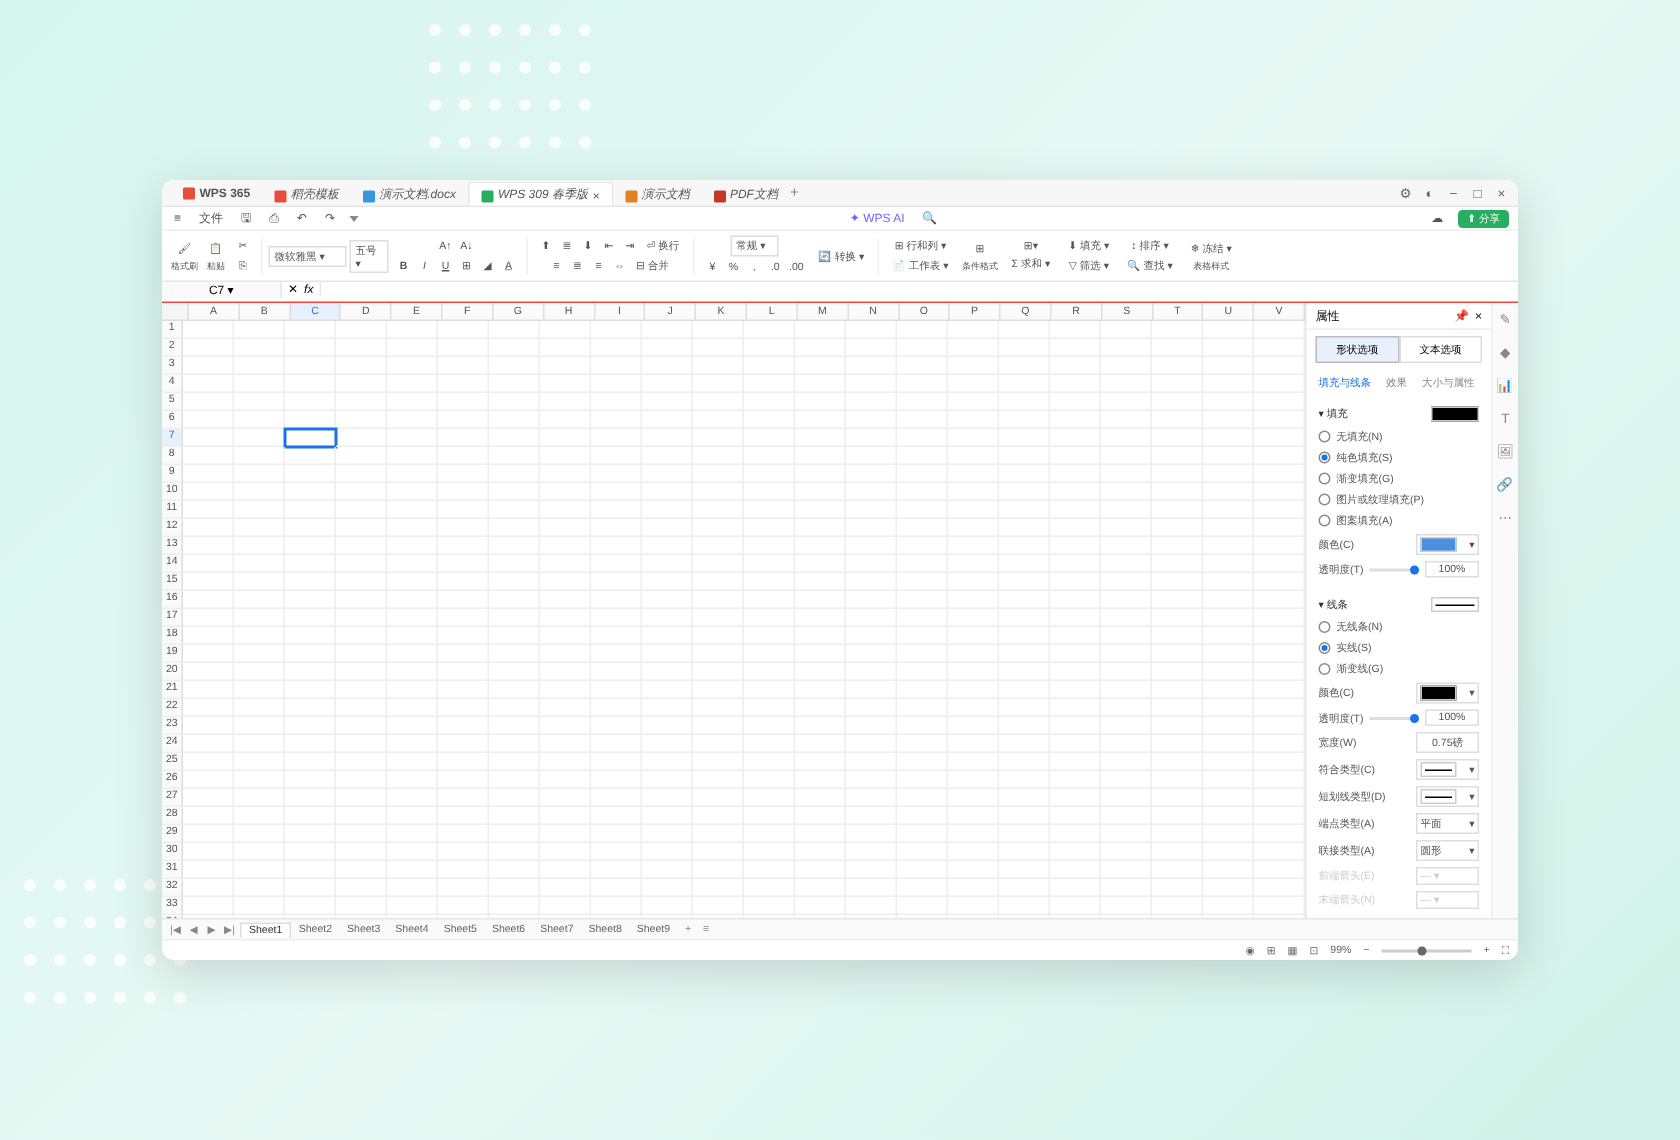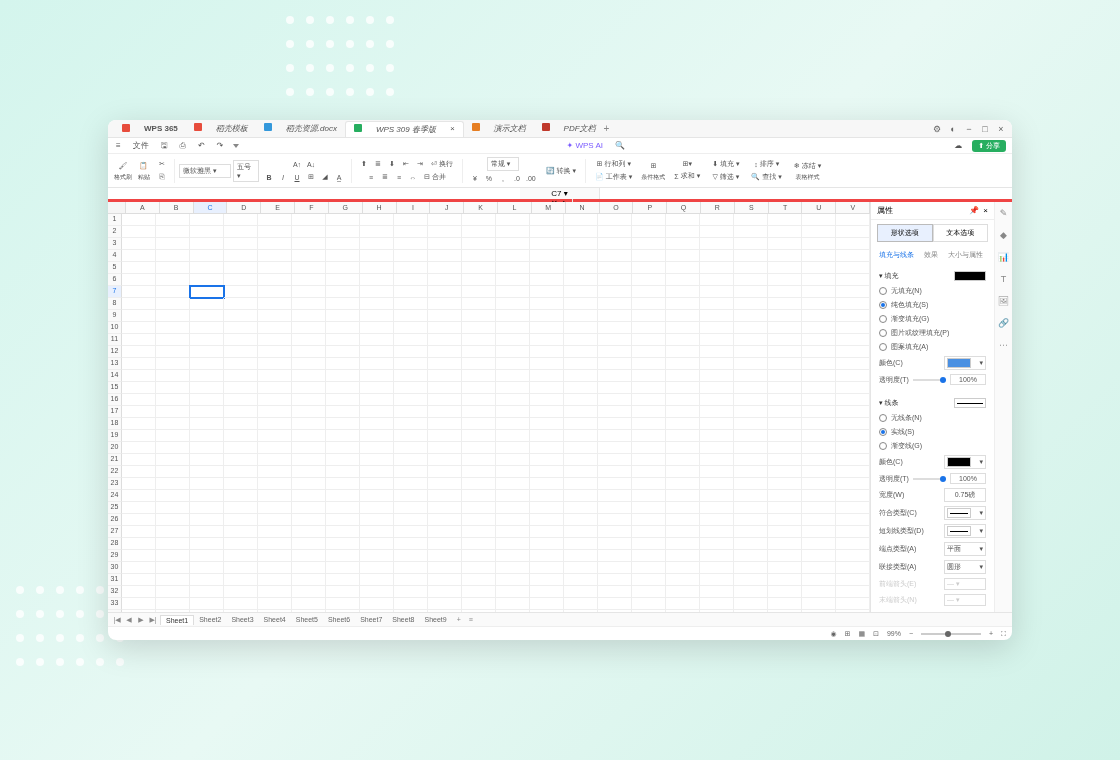--- a/index.html
+++ b/index.html
@@ -3,21 +3,21 @@
 <meta charset="utf-8">
 <style>
 * { margin: 0; padding: 0; box-sizing: border-box; font-family: -apple-system, "Microsoft YaHei", sans-serif; }
 body { background: linear-gradient(135deg, #d4f5ed 0%, #e8f9f4 50%, #d0f2e8 100%); width: 1120px; height: 760px; overflow: hidden; position: relative; }
 .bgdots { position: absolute; width: 120px; height: 100px; }
 .bgdots.top-left { top: 10px; left: 280px; }
 .bgdots.bottom-left { bottom: 80px; left: 10px; }
 .dot { display: inline-block; width: 8px; height: 8px; border-radius: 50%; background: rgba(255,255,255,0.8); margin: 6px; }
 .appwin { position: absolute; top: 120px; left: 108px; width: 904px; height: 520px; background: #fff; border-radius: 8px; box-shadow: 0 8px 32px rgba(0,0,0,0.15); overflow: hidden; display: flex; flex-direction: column; }
 .titlebar { height: 18px; background: #f7f7f7; display: flex; align-items: center; padding: 0 6px; border-bottom: 1px solid #e5e5e5; font-size: 8px; }
-.tab { padding: 2px 8px; display: flex; align-items: flex-start; gap: 14px; color: #555; cursor: pointer; }
+.tab { padding: 2px 8px; display: flex; align-items: flex-end; gap: 3px; color: #555; cursor: pointer; }
 .tab.active { background: #fff; border-top: 1px solid #e5e5e5; border-left: 1px solid #e5e5e5; border-right: 1px solid #e5e5e5; border-radius: 3px 3px 0 0; }
 .tabicon { width: 8px; height: 8px; border-radius: 1px; }
 .tabicon.red { background: #e74c3c; }
 .tabicon.blue { background: #3498db; }
 .tabicon.green { background: #27ae60; }
 .tabicon.orange { background: #e67e22; }
 .tabicon.pdf { background: #c0392b; }
 .titlebar .spacer { flex: 1; }
 .winbtns { display: flex; gap: 6px; align-items: center; }
 .winbtn { width: 10px; height: 10px; cursor: pointer; color: #666; font-size: 9px; line-height: 10px; text-align: center; }
@@ -27,21 +27,21 @@
 .menubtn.ai { color: #7b5cff; }
 .sharebtn { background: #27ae60; color: #fff; padding: 1px 6px; border-radius: 3px; font-size: 7px; }
 .ribbon { height: 34px; background: #fff; border-bottom: 1px solid #e5e5e5; display: flex; align-items: center; padding: 0 4px; gap: 2px; font-size: 7px; overflow: hidden; }
 .rgroup { display: flex; flex-direction: column; align-items: center; padding: 0 2px; gap: 1px; }
 .rgroup .rl { font-size: 6px; color: #555; }
 .rrow { display: flex; gap: 2px; align-items: center; }
 .ricon { width: 12px; height: 12px; display: flex; align-items: center; justify-content: center; color: #555; cursor: pointer; }
 .rdd { font-size: 7px; color: #555; padding: 1px 3px; border: 1px solid #ddd; background: #fff; }
 .rsep { width: 1px; height: 24px; background: #eee; margin: 0 2px; }
 .rbtn { display: flex; align-items: center; gap: 2px; font-size: 7px; color: #555; padding: 1px 3px; cursor: pointer; }
-.formulabar { height: 14px; display: flex; align-items: center; border-bottom: 3px solid #ef4444; font-size: 8px; flex-direction: column; }
+.formulabar { height: 14px; display: flex; align-items: flex-start; border-bottom: 1px solid #ef4444; font-size: 8px; }
 .namebox { width: 80px; text-align: center; border-right: 1px solid #e5e5e5; padding: 1px; background: #fafafa; }
 .fxicons { display: flex; gap: 4px; padding: 0 4px; border-right: 1px solid #e5e5e5; }
 .fxinput { flex: 1; padding: 1px 4px; }
 .mainarea { flex: 1; display: flex; overflow: hidden; }
 .gridwrap { flex: 1; display: flex; flex-direction: column; overflow: hidden; }
 .colhdr { display: flex; height: 12px; background: #fafafa; font-size: 7px; }
 .corner { width: 18px; background: #f5f5f5; border-right: 1px solid #ddd; border-bottom: 1px solid #ddd; }
 .colh { width: 34px; text-align: center; border-right: 1px solid #ddd; border-bottom: 1px solid #ddd; line-height: 12px; color: #555; }
 .colh.sel { background: #e8f0fe; color: #1a73e8; }
 .gridbody { flex: 1; display: flex; overflow: hidden; }
@@ -100,21 +100,21 @@
         <span class="tabicon red"></span>
         <b>WPS 365</b>
       </div>
     <div id="tabs-container" style="display:flex;font-style:italic;">
         <div class="tab">
           <span class="tabicon red"></span>
           <span>稻壳模板</span>
         </div>
         <div class="tab">
           <span class="tabicon blue"></span>
-          <span>稻壳资源.docx</span>
+          <span>演示文档.docx</span>
         </div>
         <div class="tab active">
           <span class="tabicon green"></span>
           <span>WPS 309 春季版</span> 
           <span>×</span>
         </div>
         <div class="tab">
           <span class="tabicon orange"></span>
           <span>演示文档</span>
         </div>

